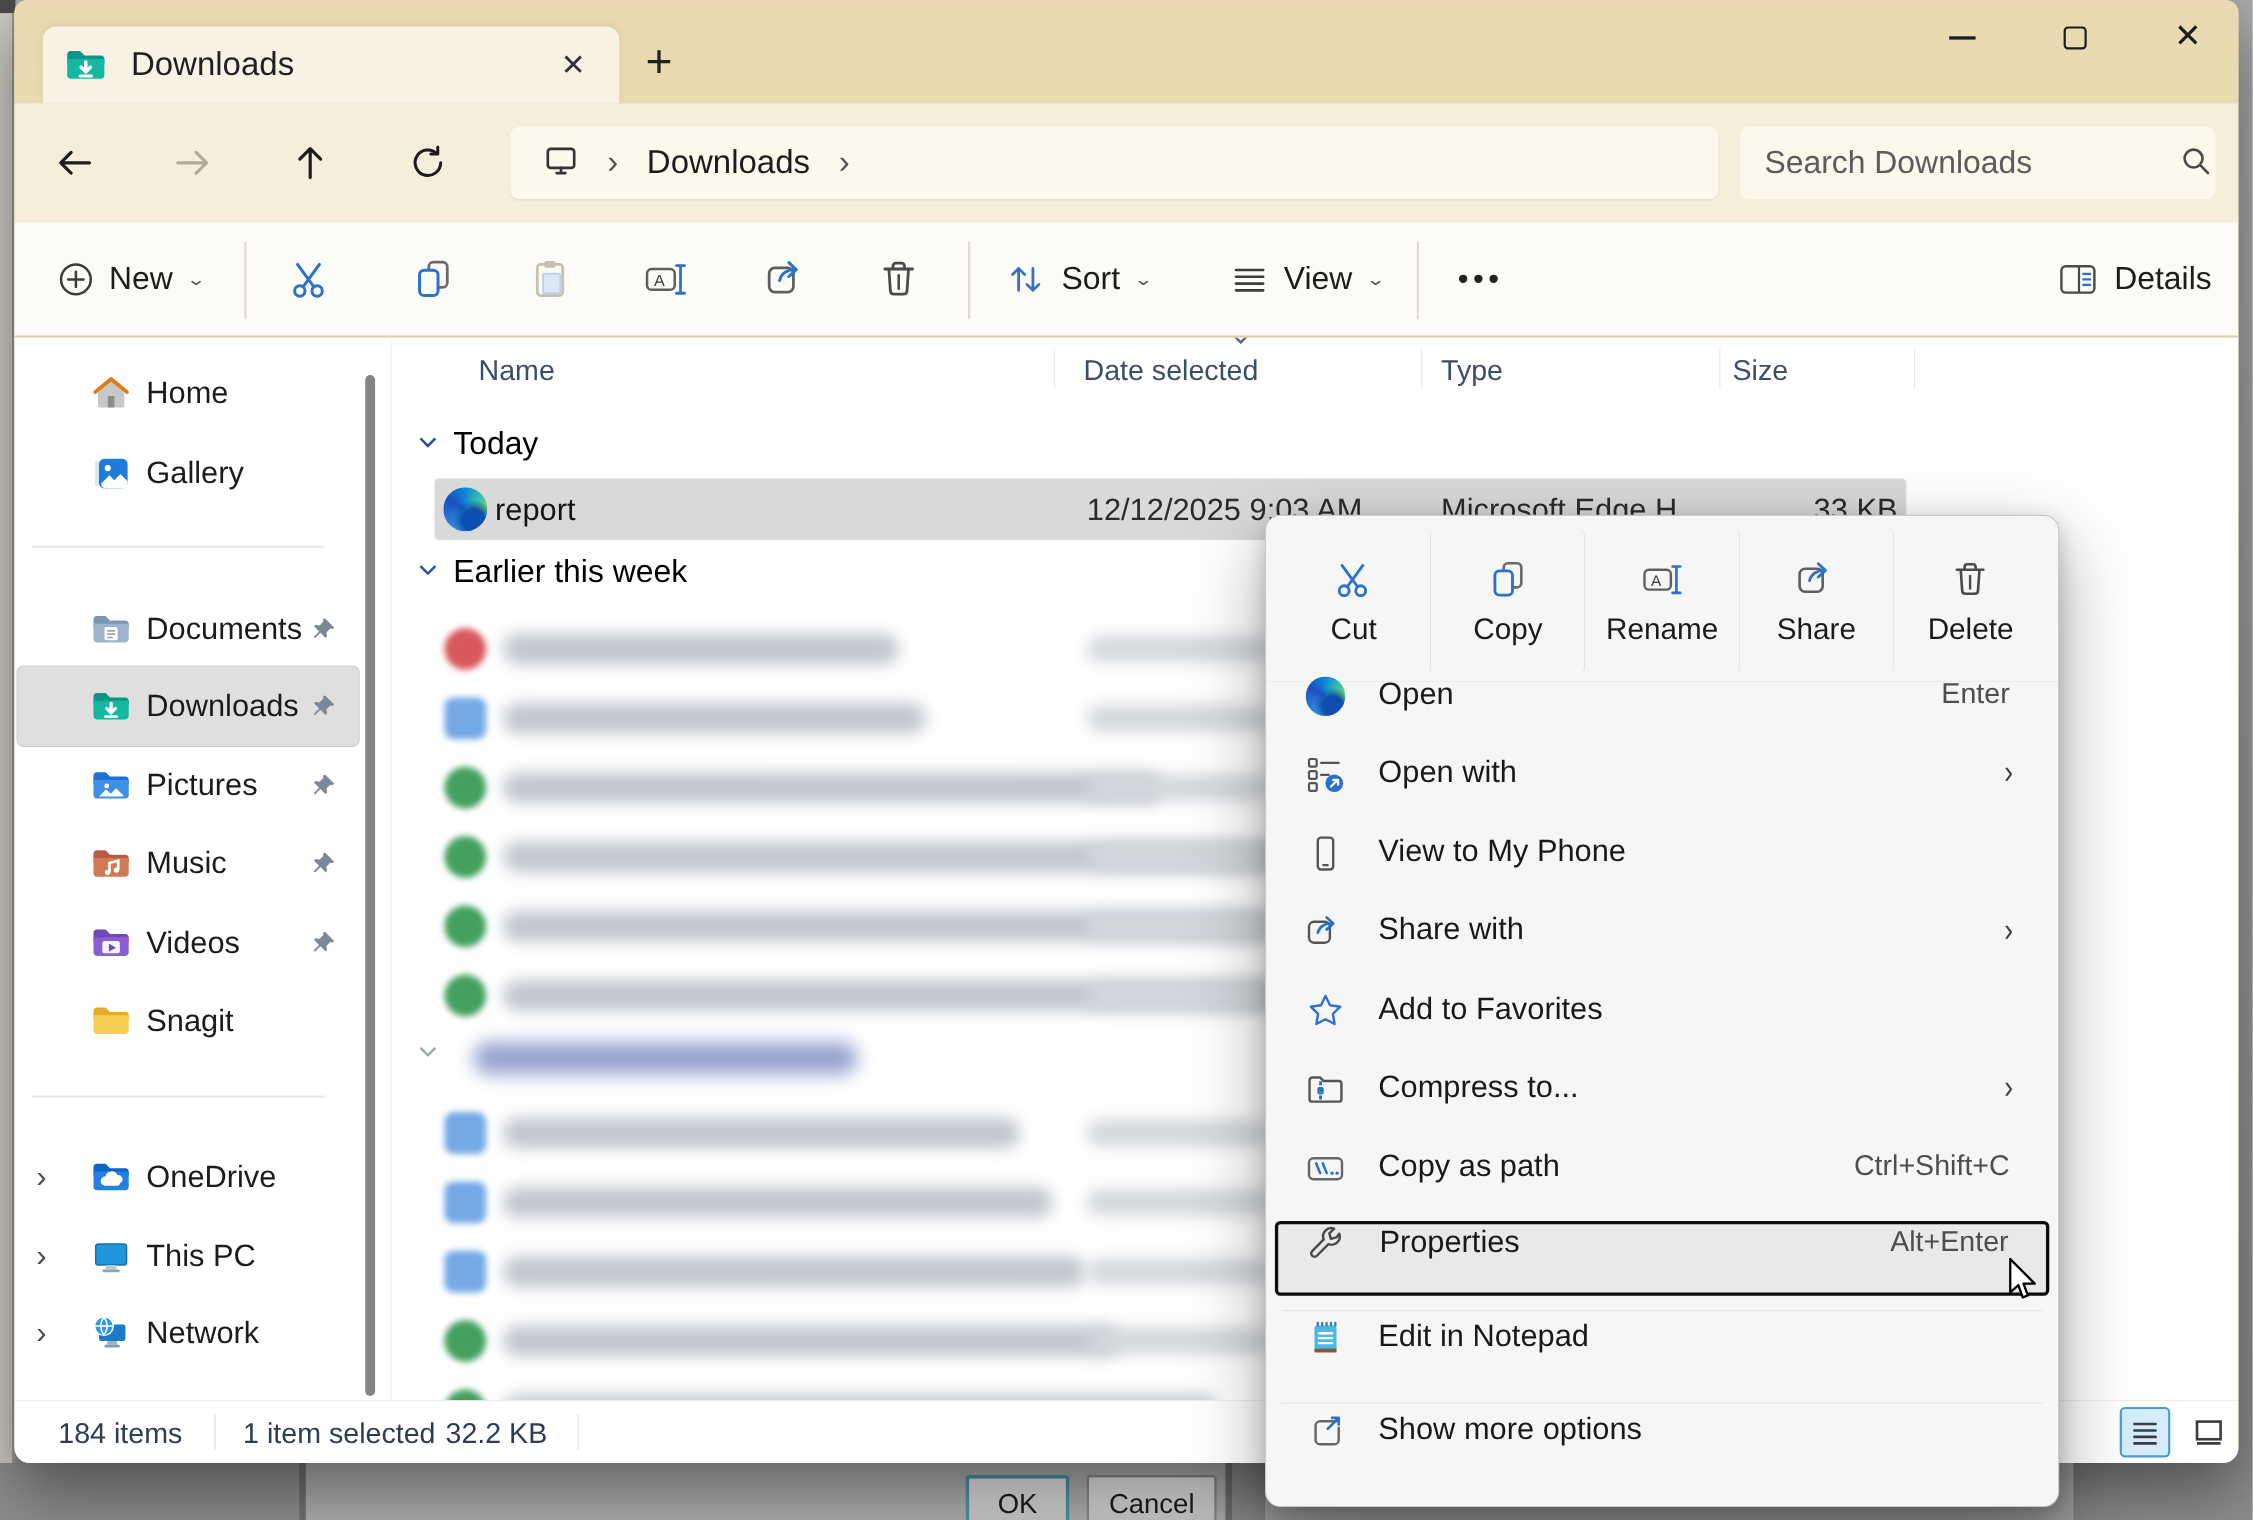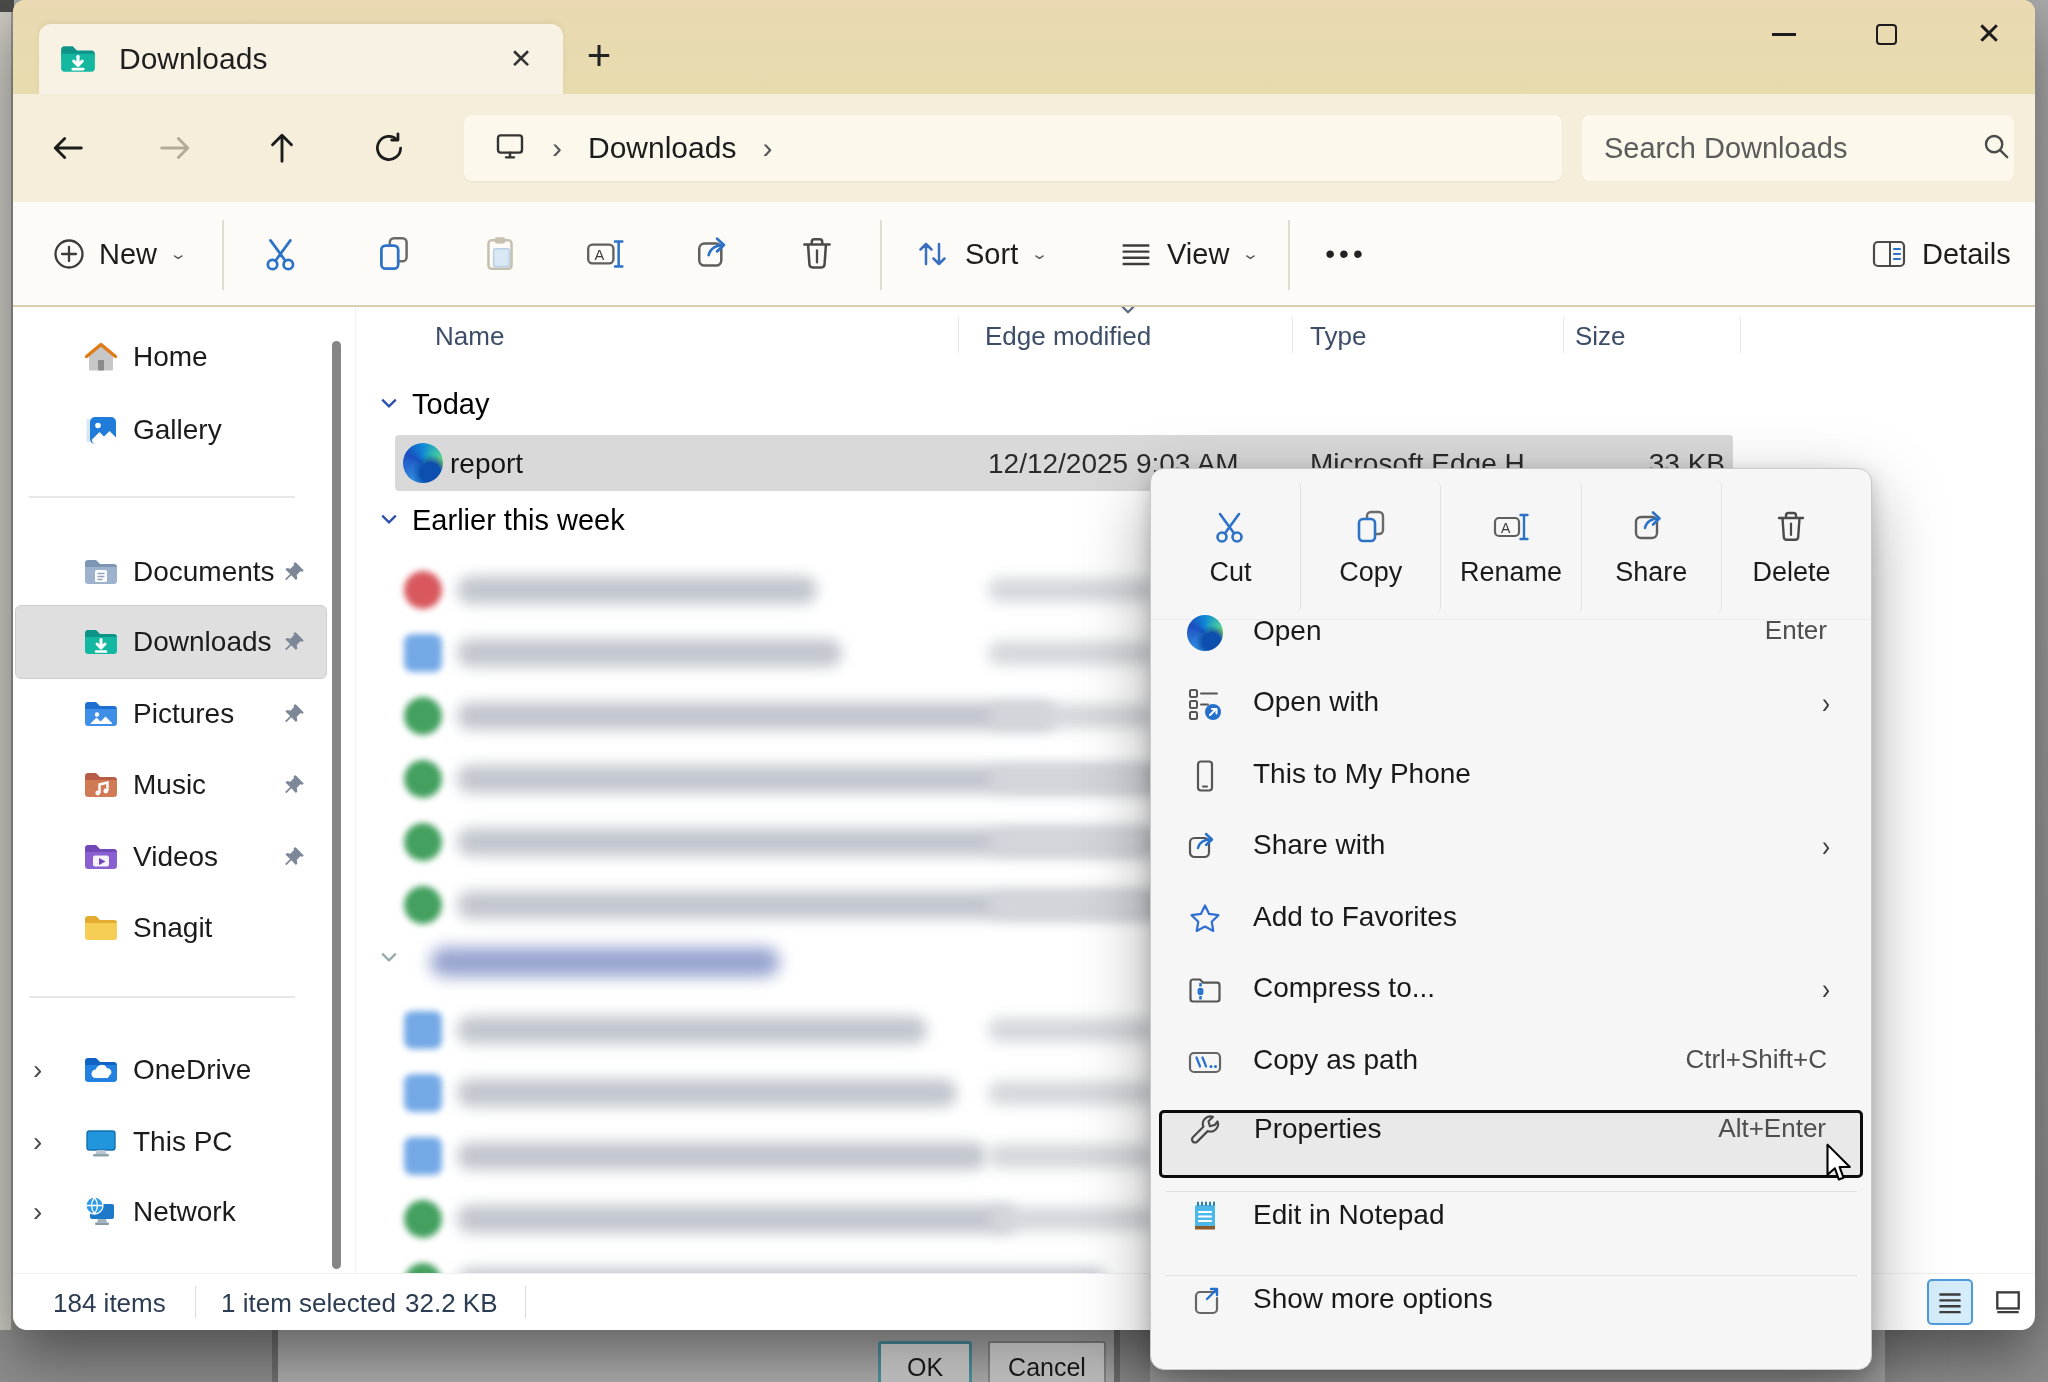--- a/index.html
+++ b/index.html
@@ -429,21 +429,21 @@
         <span class="slbl">Network</span>
       </div>
 
       <div class="sscroll"></div>
       <div class="listdiv"></div>
 
       <span class="hlabel" style="left:422px">Name</span>
       <span class="sortchev"><svg viewBox="0 0 16 10" width="20" height="13">
             <path d="M2 2l6 6 6-6" fill="none" stroke="#5a6a80" stroke-width="1.8"></path>
           </svg></span>
-      <span class="hlabel" style="left:972px">Edge modified</span>
+      <span class="hlabel" style="left:972px">Date selected</span>
       <span class="hlabel" style="left:1297px">Type</span>
       <span class="hlabel" style="left:1562px">Size</span>
       <div class="hsep" style="left:945px"></div>
       <div class="hsep" style="left:1279px"></div>
       <div class="hsep" style="left:1550px"></div>
       <div class="hsep" style="left:1727px"></div>
 
       <div class="ghead" style="top:78px">
         <span class="gchev"><svg viewBox="0 0 16 10" width="18" height="12">
               <path d="M2 2l6 6 6-6" fill="none" stroke="#2b4eae" stroke-width="2"></path>
@@ -611,21 +611,21 @@
             <path d="M23 29l6-6M29.5 27.5V23H25" stroke="#fff" stroke-width="2" fill="none" stroke-linecap="round" stroke-linejoin="round"></path>
           </svg></span>
       <span class="mlbl">Open with</span>
       <span class="msub">›</span>
     </div>
     <div class="mi" style="top:289px">
       <span class="mic"><svg viewBox="0 0 36 36" width="36" height="36">
             <rect x="11" y="3.5" width="14" height="29" rx="3" fill="none" stroke="#555" stroke-width="2.2"></rect>
             <path d="M16 28.5h4" stroke="#555" stroke-width="2" stroke-linecap="round"></path>
           </svg></span>
-      <span class="mlbl">This to My Phone</span>
+      <span class="mlbl">View to My Phone</span>
     </div>
     <div class="mi" style="top:360px">
       <span class="mic"><svg viewBox="0 0 36 36" width="36" height="36">
             <rect x="3" y="9" width="19" height="19" rx="4.5" fill="none" stroke="#555" stroke-width="2.2"></rect>
             <path d="M11 19c1.4-6 7-8.5 11.5-8.5" fill="none" stroke="#2470cc" stroke-width="2.4" stroke-linecap="round"></path>
             <path d="M19 5l6 5.5-6 5.5" fill="none" stroke="#2470cc" stroke-width="2.4" stroke-linecap="round" stroke-linejoin="round"></path>
           </svg></span>
       <span class="mlbl">Share with</span>
       <span class="msub">›</span>
     </div>

